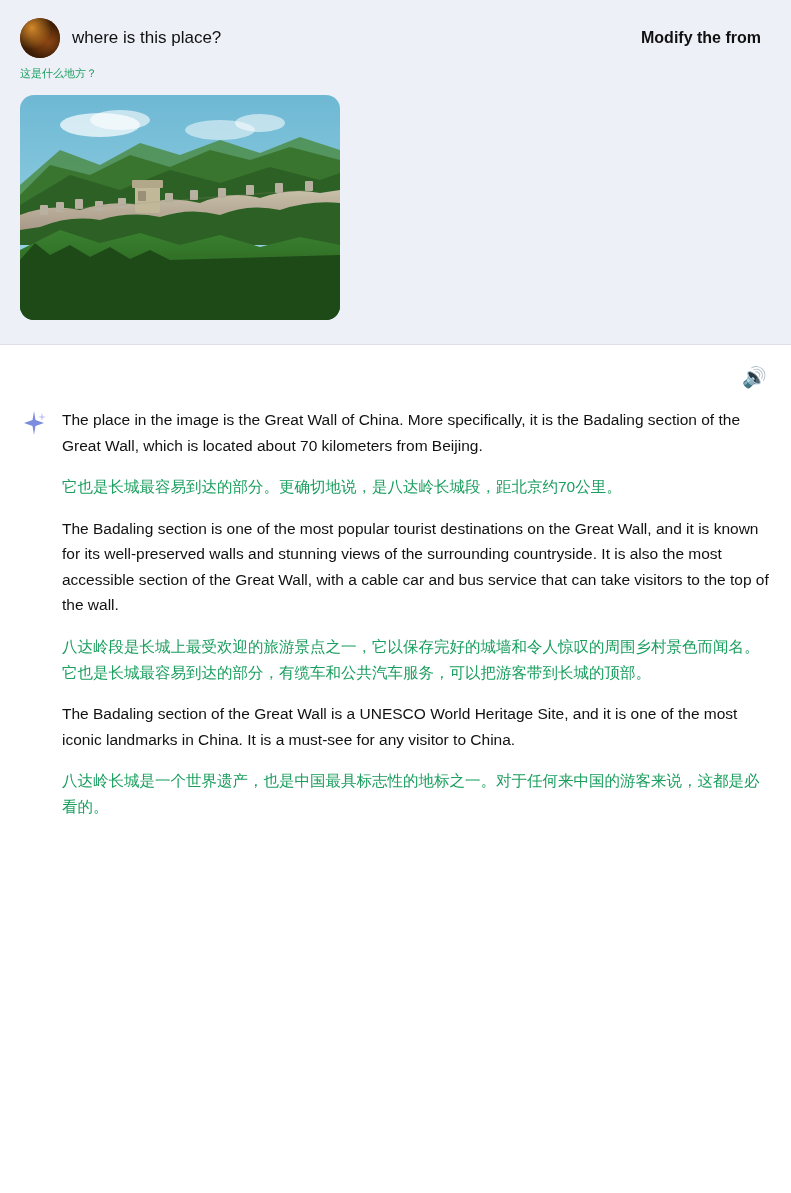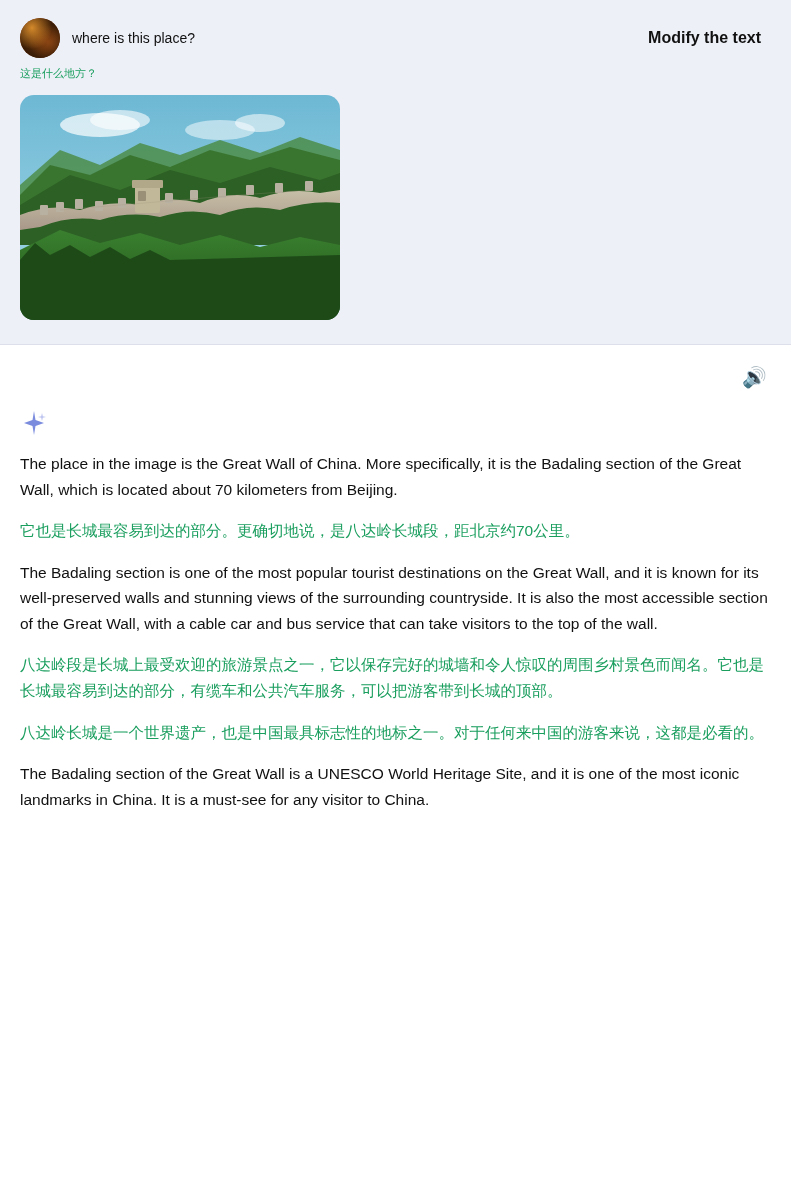--- a/index.html
+++ b/index.html
@@ -53,21 +53,21 @@
       width: 40px;
       height: 40px;
       border-radius: 50%;
       background: 
         radial-gradient(ellipse at 30% 25%, #d4892a 0%, transparent 50%),
         radial-gradient(ellipse at 70% 60%, #8b4513 0%, transparent 50%),
         radial-gradient(circle, #5c2e0a 0%, #2a1505 100%);
     }
 
     .question-text {
-      font-size: 14px;
+      font-size: 17px;
       font-weight: 400;
       color: #111;
     }
 
     .modify-text-btn {
       font-size: 16px;
       font-weight: 600;
       color: #111;
       background: none;
       border: none;
@@ -110,21 +110,20 @@
       border: none;
       cursor: pointer;
       color: #555;
       font-size: 20px;
       padding: 4px;
     }
 
     .answer-body {
       display: flex;
       gap: 14px;
-      flex-direction: column;
     }
 
     .ai-icon {
       width: 28px;
       height: 28px;
       flex-shrink: 0;
       margin-top: 2px;
     }
 
     .answer-content {
@@ -150,21 +149,21 @@
 <body>
 
 <div class="question-section">
   <div class="question-header">
     <div class="question-left">
       <div class="avatar">
         <div class="avatar-inner"></div>
       </div>
       <span class="question-text">where is this place?</span>
     </div>
-    <button class="modify-text-btn">Modify the text</button>
+    <button class="modify-text-btn">Modify the from</button>
   </div>
 
   <div class="chinese-question">这是什么地方？</div>
 
   <div class="image-container">
     
     <svg width="320" height="225" viewBox="0 0 320 225" xmlns="http://www.w3.org/2000/svg">
 
       <defs>
         <linearGradient id="skyGrad" x1="0" y1="0" x2="0" y2="1">
@@ -247,17 +246,17 @@
         <path d="M14 2 L15.5 11 L24 14 L15.5 17 L14 26 L12.5 17 L4 14 L12.5 11 Z" fill="#7b8cde"></path>
         <path d="M22 4 L22.8 7.2 L26 8 L22.8 8.8 L22 12 L21.2 8.8 L18 8 L21.2 7.2 Z" fill="#a0aae8" opacity="0.7"></path>
       </svg>
     </div>
 
     <div class="answer-content">
       <p class="text-block">The place in the image is the Great Wall of China. More specifically, it is the Badaling section of the Great Wall, which is located about 70 kilometers from Beijing.</p>
       <p class="text-block chinese">它也是长城最容易到达的部分。更确切地说，是八达岭长城段，距北京约70公里。</p>
       <p class="text-block">The Badaling section is one of the most popular tourist destinations on the Great Wall, and it is known for its well-preserved walls and stunning views of the surrounding countryside. It is also the most accessible section of the Great Wall, with a cable car and bus service that can take visitors to the top of the wall.</p>
       <p class="text-block chinese">八达岭段是长城上最受欢迎的旅游景点之一，它以保存完好的城墙和令人惊叹的周围乡村景色而闻名。它也是长城最容易到达的部分，有缆车和公共汽车服务，可以把游客带到长城的顶部。</p>
+      <p class="text-block">The Badaling section of the Great Wall is a UNESCO World Heritage Site, and it is one of the most iconic landmarks in China. It is a must-see for any visitor to China.</p>
       <p class="text-block chinese">八达岭长城是一个世界遗产，也是中国最具标志性的地标之一。对于任何来中国的游客来说，这都是必看的。</p>
-      <p class="text-block">The Badaling section of the Great Wall is a UNESCO World Heritage Site, and it is one of the most iconic landmarks in China. It is a must-see for any visitor to China.</p>
     </div>
   </div>
 </div>
 
 </body></html>

